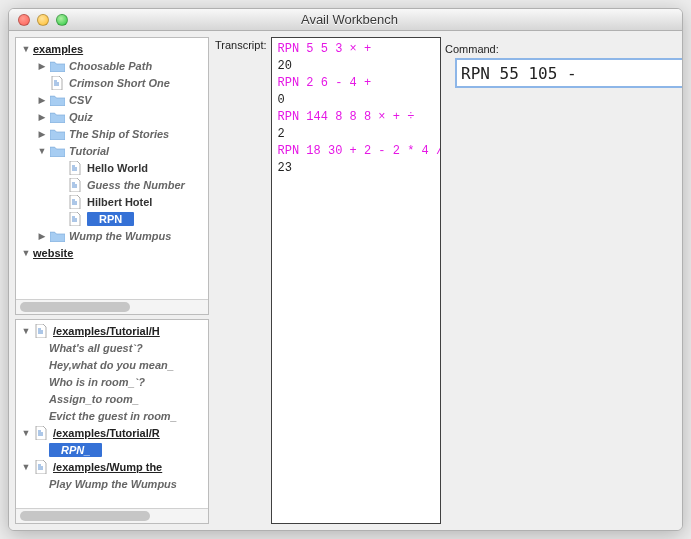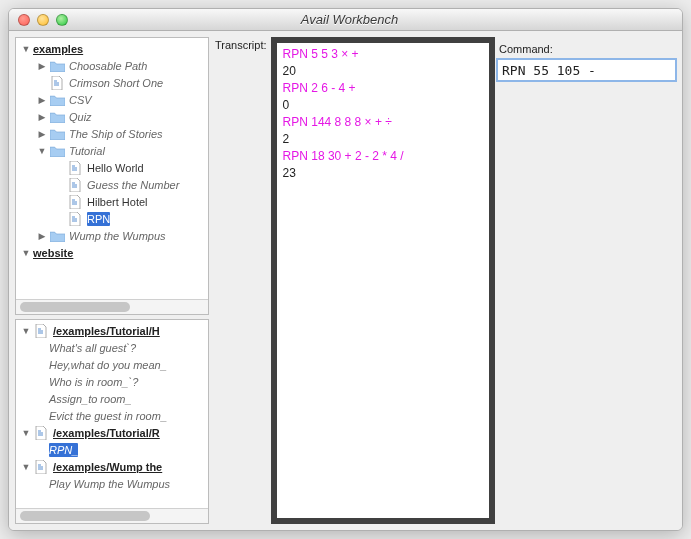--- a/index.html
+++ b/index.html
@@ -42,21 +42,20 @@
   .dot.yellow { background: radial-gradient(circle at 40% 35%, #ffe39a, #ffbd2e); }
   .dot.green { background: radial-gradient(circle at 40% 35%, #b0efa3, #28c940); }
   .title {
     position: absolute;
     left: 8px; right: 0;
     text-align: center;
     font-size: 13px;
     color: #3a3a3a;
     text-shadow: 0 1px 0 #fff;
     pointer-events: none;
-    font-style: italic;
   }
   .content {
     flex: 1;
     display: flex;
     padding: 6px;
     gap: 4px;
     background: #efefef;
   }
   .left {
     width: 194px;
@@ -107,67 +106,68 @@
     margin-right: 1px;
     user-select: none;
   }
   .folder-icon, .file-icon {
     width: 16px; height: 14px;
     margin-right: 4px;
     display: inline-flex; align-items: center; justify-content: center;
   }
   .folder-icon svg { width: 15px; height: 12px; }
   .file-icon svg { width: 12px; height: 14px; }
-  .label { font-size: 11px; color: #333; }
+  .label { font-size: 11px; color: #333; font-weight: bold; }
   .label.bold { font-weight: bold; color: #222; text-decoration: underline;}
   .label.italic { font-style: italic; color: #666; }
   .label.sel {
     background: #3571d6;
     color: #fff;
-    padding: 1px 0;
+    padding: 1px 12px;
     border-radius: 1px;
   }
   .indent0 { padding-left: 4px; }
   .indent1 { padding-left: 20px; }
   .indent2 { padding-left: 38px; }
   .right {
     flex: 1;
     display: flex;
     gap: 2px;
   }
   .field-label {
     font-size: 11px;
     color: #222;
     padding: 2px 2px 4px 2px;
   }
   .transcript-box {
     flex: 1;
     background: #fff;
-    border: 6px solid #404040;
+    border: 1px solid #404040;
     padding: 3px 6px;
-    font-family: Liberation Sans, sans-serif;
+    font-family: Liberation Mono, monospace;
     font-size: 12px;
     line-height: 17px;
     overflow: hidden;
   }
   .tline { white-space: pre; }
   .cmd { color: #e517e5; }
   .out { color: #222; }
   .command-wrap { margin-top: 4px; }
   .command-input {
     width: 100%;
-    height: 22px;
+    height: 28px;
     background: #fff;
     border: 1px solid #bcbcbc;
     outline: 2px solid #8db6e8;
     outline-offset: -1px;
     font-family: Menlo, Monaco, Consolas, monospace;
-    font-size: 13px;
+    font-size: 16px;
     padding: 2px 4px;
     color: #222;
+    margin-left: 13px;
   }
   .command-input::selection { background: #b4d5ff; }
 </style>
 </head>
 <body>
 
 <div class="window">
   <div class="titlebar">
     <div class="traffic">
       <div class="dot red"></div>

